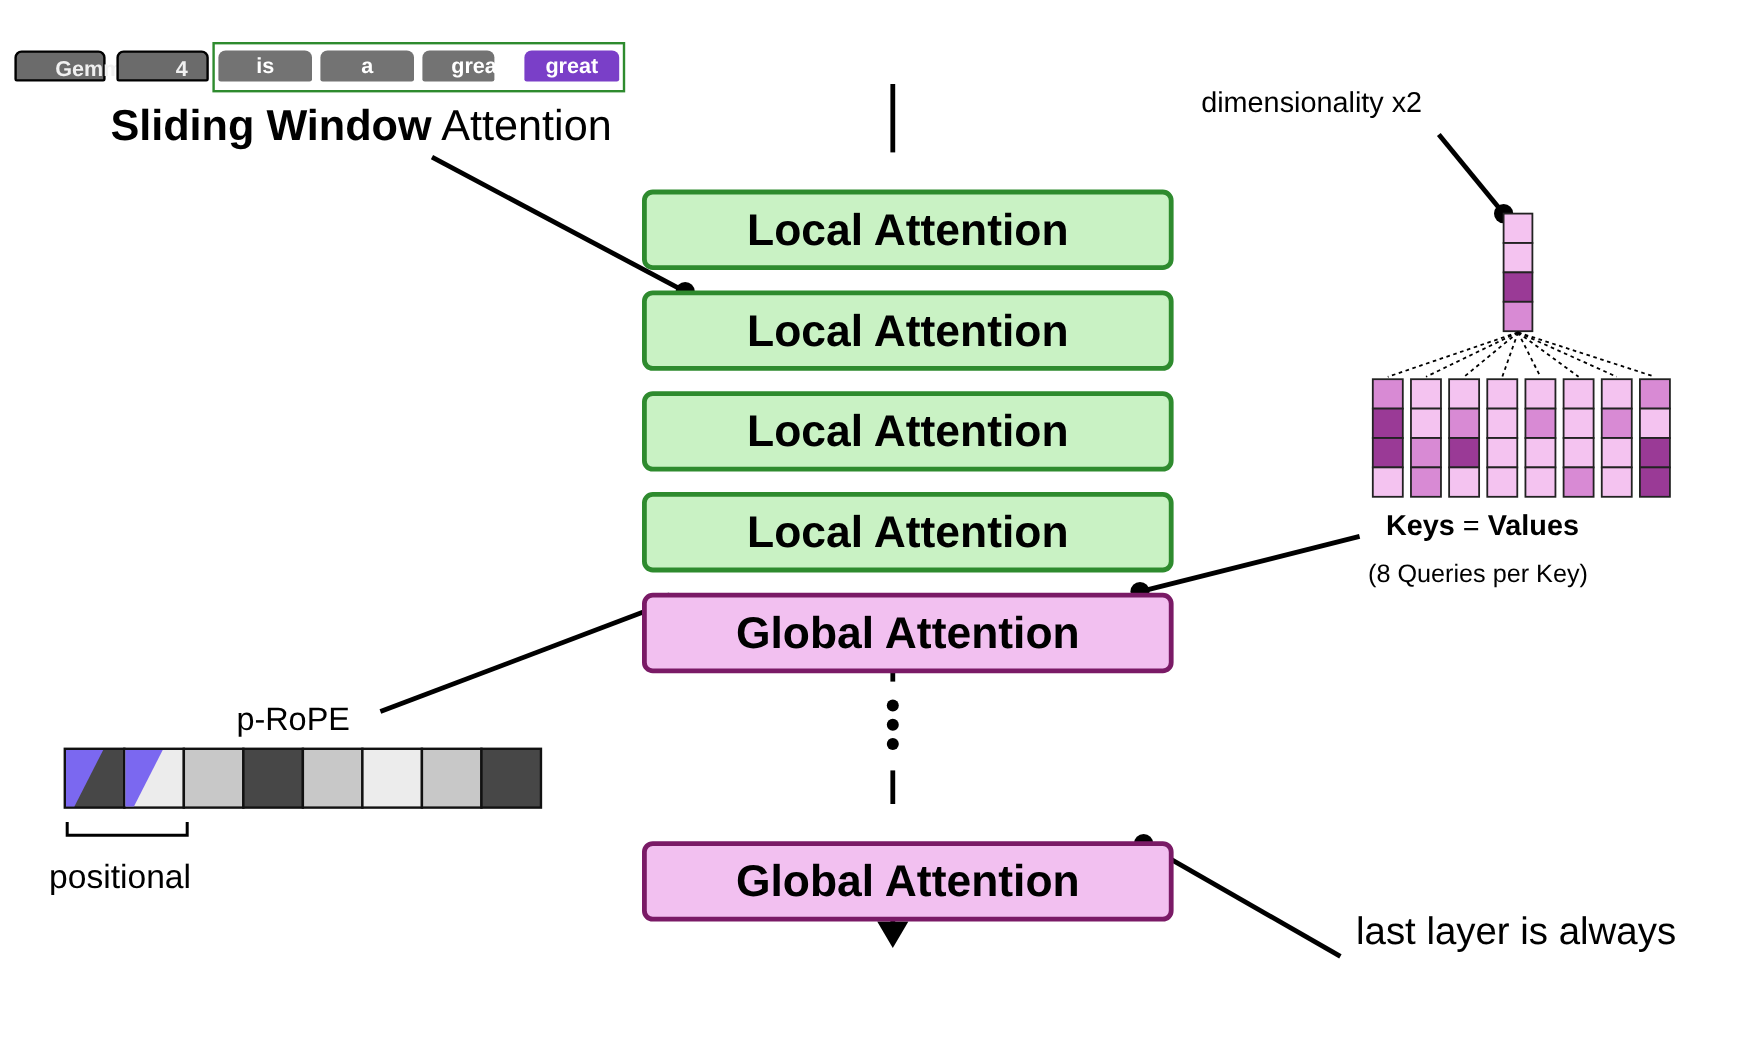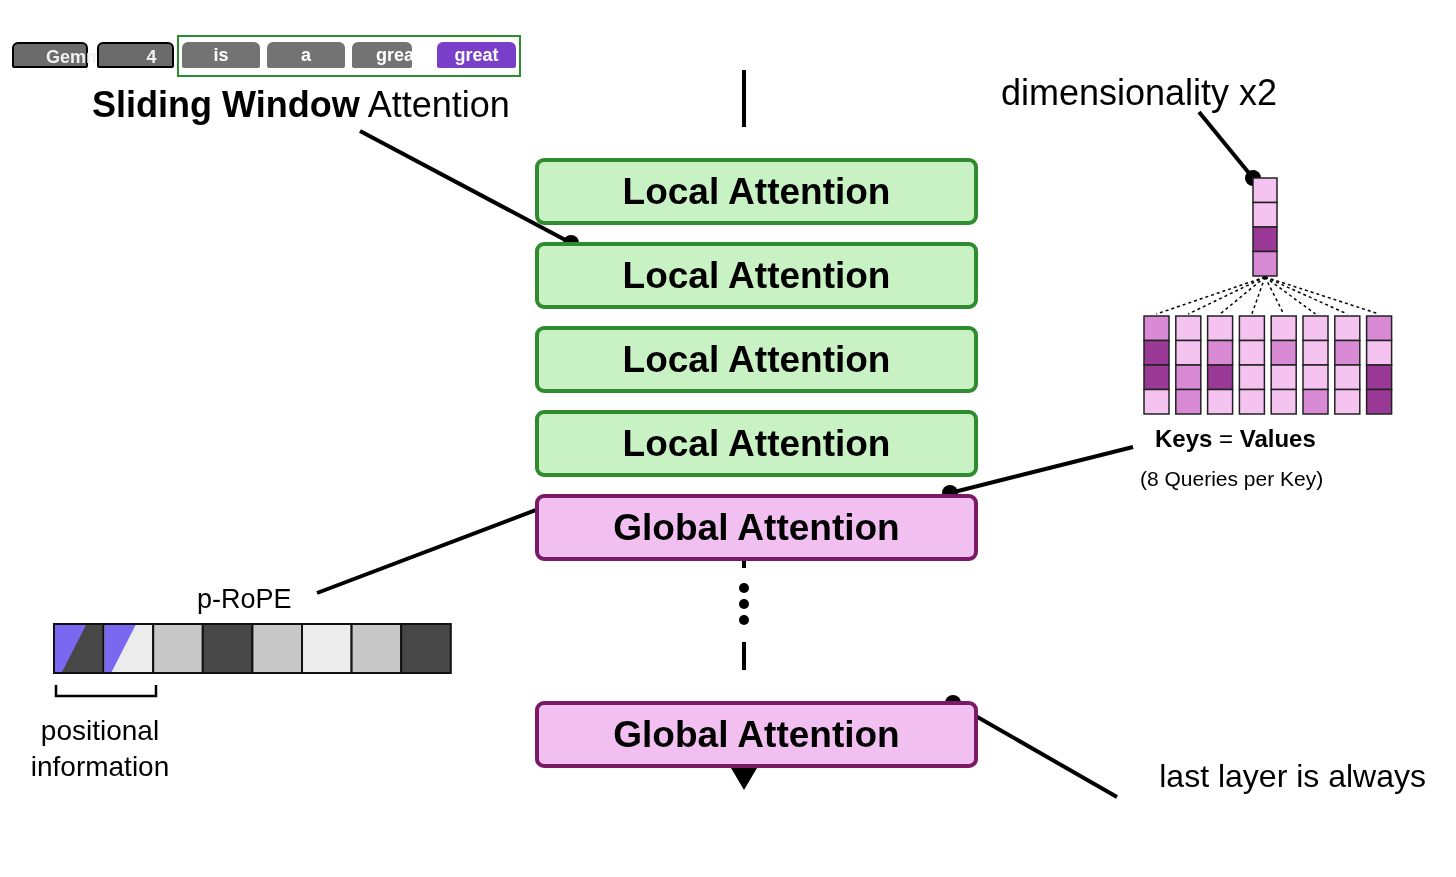--- a/index.html
+++ b/index.html
@@ -148,30 +148,29 @@
 
 <div id="layers">
     <div class="layer local" style="top: 127px;">Local Attention</div>
     <div class="layer local" style="top: 211px;">Local Attention</div>
     <div class="layer local" style="top: 295px;">Local Attention</div>
     <div class="layer local" style="top: 379px;">Local Attention</div>
     <div class="layer global" style="top: 463px;">Global Attention</div>
     <div class="layer global" style="top: 670px;">Global Attention</div>
   </div>
 
-<div class="label" style="left:1001px; top:72px; font-size:36px;">dimensionality x2</div>
+<div class="label" style="left:1001px; top:72px; font-size:24px;">dimensionality x2</div>
 
 <div class="label" style="left:1155px; top:425px; font-size:24px;">
   <b>Keys</b>
   <span>=</span>
   <b>Values</b>
 </div>
 <div class="label" style="left:1120px; top:467px; font-size:21px;margin-left:20px;">(8 Queries per Key)</div>
 
 <div class="label" style="left:197px; top:584px; font-size:27px; font-weight:normal;">p-RoPE</div>
 <div class="label" style="left:22px; top:713px; font-size:28px; text-align:center; width:156px; line-height:36px;">
   <div>positional</div>
-  <div>information</div>
 </div>
 
-<div class="label" style="left:1130px; top:756px; font-size:32px; text-align:right; width:296px; line-height:40px;">
+<div class="label" style="left:1130px; top:756px; font-size:32px; width:296px; line-height:40px;">
   <div>last layer is always</div>
 </div>
 
 </body></html>

